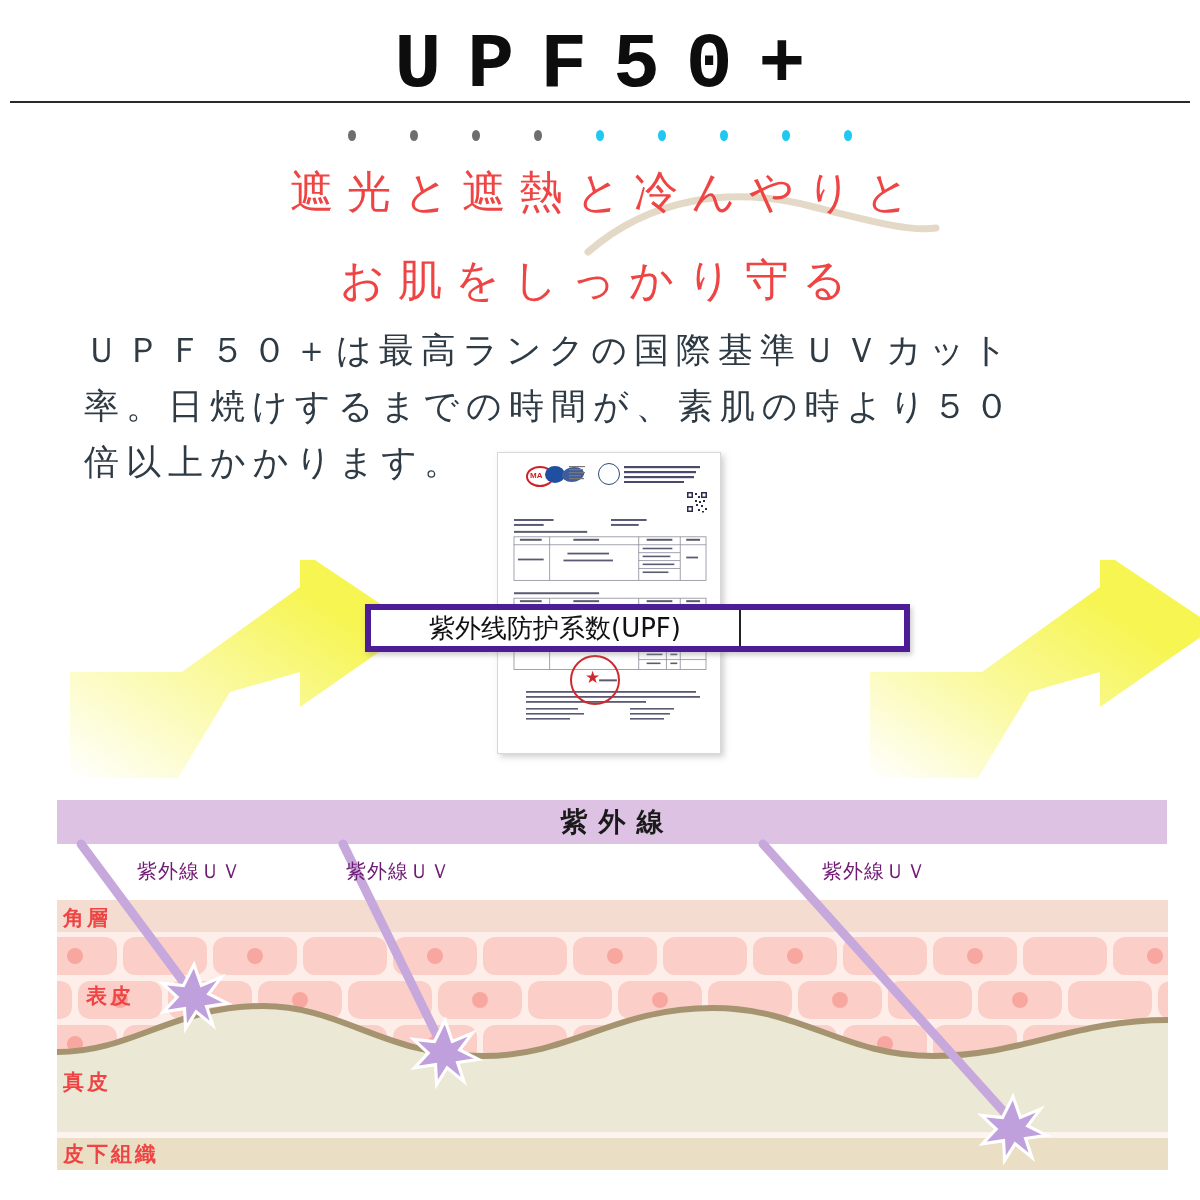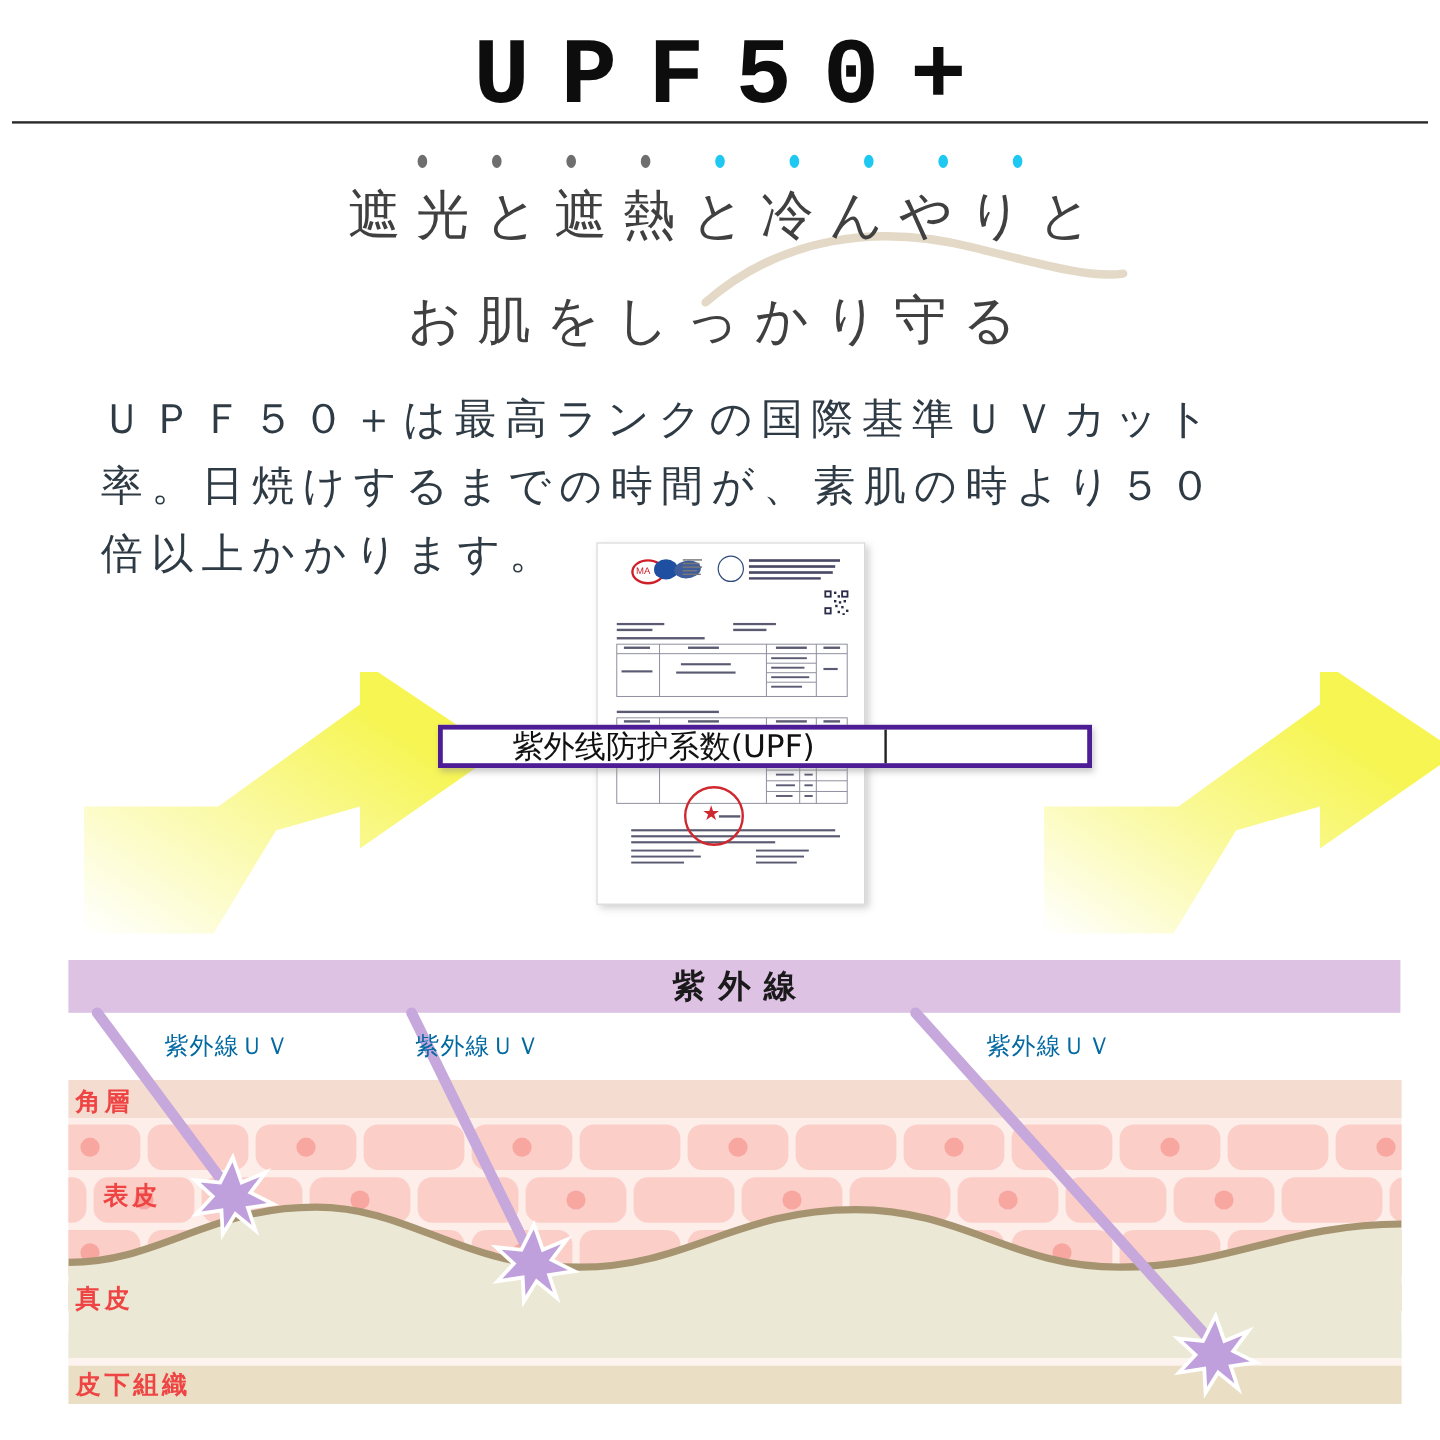--- a/index.html
+++ b/index.html
@@ -38,23 +38,23 @@
   .dot{
     display:inline-block;
     width:8px;height:11px;border-radius:50%;
     margin:0 27px;
     vertical-align:middle;
   }
 
   
   .swoosh{position:absolute;left:580px;top:180px;width:360px;height:80px;}
   .subtitle{
-    position:absolute;left:0;top:136px;width:1200px;
+    position:absolute;left:0;top:148px;width:1200px;
     text-align:center;
-    color:#404040;
+    color:#ef4444;
     font-size:44px;
     letter-spacing:13px;
     line-height:88px;
     text-indent:13px;
     font-family:"DejaVu Sans","Liberation Sans",sans-serif;
     white-space:pre;
   }
 
   
   .bodytext{
@@ -76,42 +76,42 @@
     background:#ffffff;
     border:1px solid #d8d8d8;
     box-shadow:3px 3px 6px rgba(120,120,120,.35);
     overflow:hidden;
     filter:blur(.35px);
   }
   .cert-inner{position:absolute;left:8px;top:6px;right:8px;bottom:6px;}
   .cert-logos{position:absolute;left:20px;top:6px;width:70px;height:20px;}
   .logo-a{position:absolute;left:0;top:1px;width:24px;height:17px;border-radius:50%;
           border:2px solid #cf2029;background:#fff;}
-  .logo-a span{position:absolute;left:2px;top:3px;font-size:8px;color:#cf2029;font-weight:normal;}
+  .logo-a span{position:absolute;left:2px;top:3px;font-size:8px;color:#cf2029;font-weight:bold;}
   .logo-b{position:absolute;left:19px;top:1px;width:20px;height:17px;border-radius:50%;
           background:#1f4fa0;}
   .logo-c{position:absolute;left:36px;top:2px;width:22px;height:15px;border-radius:50%;
           background:#3f5d9c;transform:skewX(-10deg);}
   .cert-txt1{position:absolute;left:62px;top:6px;width:20px;height:16px;}
   .cert-seal2{position:absolute;left:92px;top:4px;width:20px;height:20px;border-radius:50%;
               border:1.5px solid #2e4a7a;}
   .cert-head-lines{position:absolute;left:118px;top:6px;width:78px;}
   .qr{position:absolute;right:4px;top:32px;width:22px;height:22px;}
   .cert-rows{position:absolute;left:6px;top:60px;right:4px;}
   .stamp{
     position:absolute;left:64px;bottom:42px;width:46px;height:46px;
     border:2px solid #d0282f;border-radius:50%;
   }
   .stamp .star{position:absolute;left:13px;top:12px;color:#d0282f;font-size:17px;line-height:17px;}
 
   
   .callout{
-    position:absolute;left:365px;top:604px;width:545px;height:36px;
+    position:absolute;left:365px;top:604px;width:545px;height:48px;
     background:#ffffff;
-    border:4px solid #4c1d95;
+    border:6px solid #4c1d95;
     box-shadow:2px 3px 5px rgba(140,140,140,.45);
     box-sizing:border-box;
     display:flex;
     gap:39px;
   }
   .callout .c-left{
     flex:0 0 368px;
     border-right:2px solid #222;
     display:flex;align-items:center;justify-content:center;
     font-size:26px;color:#111;
@@ -130,21 +130,21 @@
     position:absolute;left:44px;top:20px;width:1110px;height:44px;
     background:#ddc2e4;
     display:flex;align-items:center;justify-content:center;
   }
   .uv-banner span{
     font-size:27px;color:#1a1a1a;font-weight:bold;letter-spacing:11px;text-indent:11px;
     font-family:"DejaVu Sans","Liberation Sans",sans-serif;
   }
   .uvlabel{
     position:absolute;
-    color:#0369a1;font-size:20px;letter-spacing:1px;
+    color:#701a75;font-size:20px;letter-spacing:1px;
     font-family:"DejaVu Sans","Liberation Sans",sans-serif;
     white-space:nowrap;
   }
   .layerlabel{
     position:absolute;
     color:#ef4444;font-size:21px;font-weight:bold;letter-spacing:3px;
     font-family:"DejaVu Sans","Liberation Sans",sans-serif;
     white-space:nowrap;
   }
 </style>

